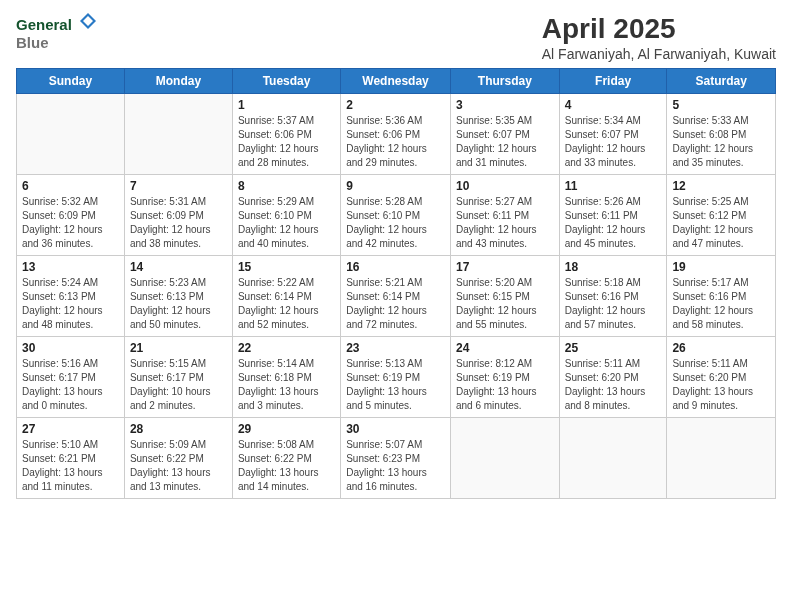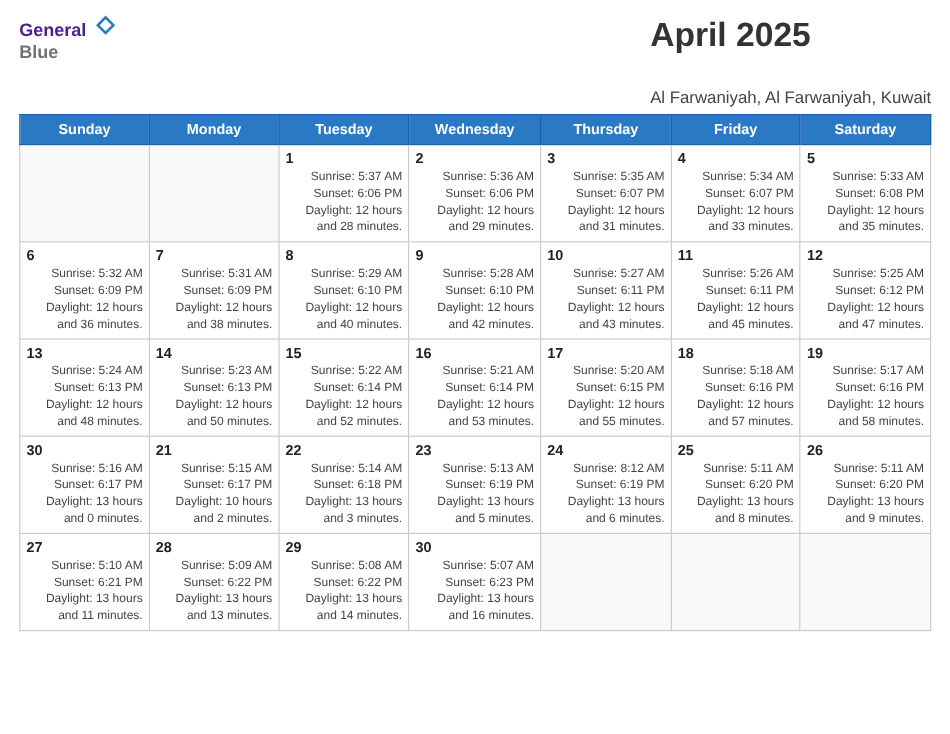--- a/index.html
+++ b/index.html
@@ -20,21 +20,21 @@
       align-items: flex-start;
       margin-bottom: 6px;
     }
     .logo {
       display: flex;
       align-items: center;
     }
     .logo-text-general {
       font-size: 15px;
       font-weight: bold;
-      color: #4c1d95;
+      color: #14532d;
       line-height: 1.1;
     }
     .logo-text-blue {
       font-size: 15px;
       font-weight: bold;
       color: #737373;
       line-height: 1.1;
     }
     .logo-icon {
       margin-left: 3px;
@@ -46,21 +46,20 @@
     .title-block h1 {
       font-size: 28px;
       font-weight: bold;
       color: #333;
       line-height: 1.2;
     }
     .title-block h2 {
       font-size: 14px;
       font-weight: normal;
       color: #444;
-      margin-top: 27px;
     }
     .calendar {
       width: 100%;
       border-collapse: collapse;
       font-size: 10.5px;
     }
     .calendar thead th {
       background-color: #2979c5;
       color: #fff;
       padding: 5px 4px;
@@ -84,21 +83,20 @@
     .day-num {
       font-size: 12px;
       font-weight: bold;
       color: #222;
       margin-bottom: 2px;
     }
     .day-detail {
       color: #444;
       font-size: 10px;
       line-height: 1.4;
-      text-align: right;
     }
     .alt-row td {
       background: #f0f4fa;
     }
   </style>
 </head>
 <body>
 
 <div class="container">
   <div class="header-row">
@@ -262,21 +260,21 @@
               <div>Sunrise: 5:22 AM</div>
               <div>Sunset: 6:14 PM</div>
               <div>Daylight: 12 hours and 52 minutes.</div>
             </div>
           </td>
           <td>
             <div class="day-num">16</div>
             <div class="day-detail">
               <div>Sunrise: 5:21 AM</div>
               <div>Sunset: 6:14 PM</div>
-              <div>Daylight: 12 hours and 53 minutes.</div>
+              <div>Daylight: 12 hours and 72 minutes.</div>
             </div>
           </td>
           <td>
             <div class="day-num">17</div>
             <div class="day-detail">
               <div>Sunrise: 5:20 AM</div>
               <div>Sunset: 6:15 PM</div>
               <div>Daylight: 12 hours and 55 minutes.</div>
             </div>
           </td>

